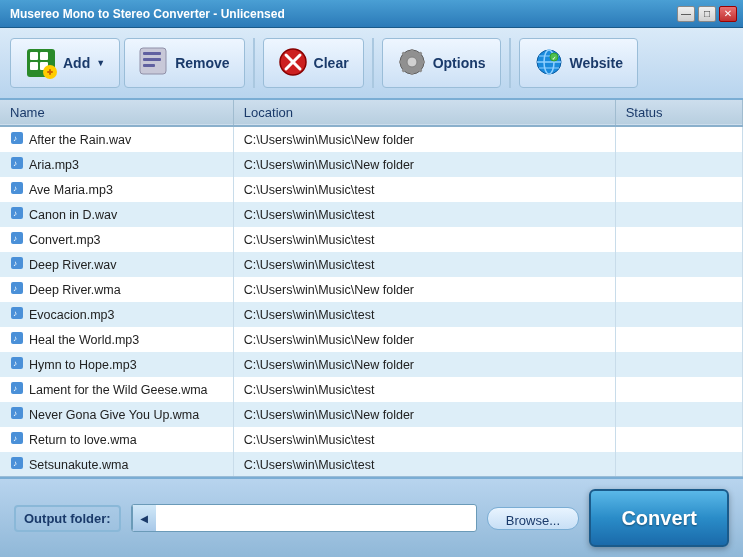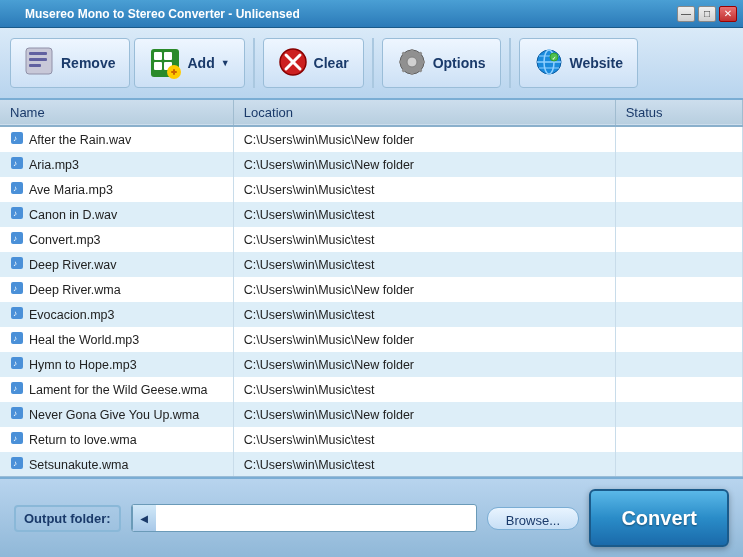--- a/index.html
+++ b/index.html
@@ -12,21 +12,21 @@
       overflow: hidden;
     }
 
     
     .title-bar {
       background: linear-gradient(to bottom, #4a9fd4 0%, #2b7ab8 100%);
       height: 28px;
       display: flex;
       align-items: center;
       justify-content: space-between;
-      padding: 0 6px 0 25px;
+      padding: 0 6px 0 10px;
       border-bottom: 1px solid #1a5a8a;
       text-align: center;
     }
     .title-bar-text {
       color: white;
       font-size: 12px;
       font-weight: bold;
     }
     .title-bar-buttons {
       display: flex;
@@ -232,48 +232,48 @@
   <div class="title-bar-buttons">
     <div class="title-btn">—</div>
     <div class="title-btn">□</div>
     <div class="title-btn close-btn">✕</div>
   </div>
 </div>
 
 <div class="toolbar">
 
   <div class="toolbar-btn">
+    <span class="icon-add">
+      <svg viewBox="0 0 32 32" xmlns="http://www.w3.org/2000/svg">
+
+        <rect x="2" y="2" width="28" height="28" rx="3" fill="#2a8a2a"></rect>
+        <rect x="5" y="5" width="8" height="8" fill="white" rx="1"></rect>
+        <rect x="15" y="5" width="8" height="8" fill="white" rx="1"></rect>
+        <rect x="5" y="15" width="8" height="8" fill="white" rx="1"></rect>
+        <rect x="15" y="15" width="8" height="8" fill="white" rx="1"></rect>
+
+        <circle cx="25" cy="25" r="7" fill="#ffcc00"></circle>
+        <rect x="22" y="24" width="6" height="2" fill="#cc6600" rx="1"></rect>
+        <rect x="24" y="22" width="2" height="6" fill="#cc6600" rx="1"></rect>
+      </svg>
+    </span>
+    <span class="toolbar-btn-label">Add</span>
+    <span class="add-arrow">▼</span>
+  </div>
+
+  <div class="toolbar-btn">
     <span class="icon-remove">
       <svg viewBox="0 0 30 30" xmlns="http://www.w3.org/2000/svg">
         <rect x="1" y="1" width="26" height="26" rx="3" fill="#c8c8d8" stroke="#9090a8" stroke-width="1"></rect>
         <rect x="4" y="5" width="18" height="3" fill="#6060a0" rx="1"></rect>
         <rect x="4" y="11" width="18" height="3" fill="#6060a0" rx="1"></rect>
         <rect x="4" y="17" width="12" height="3" fill="#6060a0" rx="1"></rect>
       </svg>
     </span>
     <span class="toolbar-btn-label">Remove</span>
-  </div>
-
-  <div class="toolbar-btn">
-    <span class="icon-add">
-      <svg viewBox="0 0 32 32" xmlns="http://www.w3.org/2000/svg">
-
-        <rect x="2" y="2" width="28" height="28" rx="3" fill="#2a8a2a"></rect>
-        <rect x="5" y="5" width="8" height="8" fill="white" rx="1"></rect>
-        <rect x="15" y="5" width="8" height="8" fill="white" rx="1"></rect>
-        <rect x="5" y="15" width="8" height="8" fill="white" rx="1"></rect>
-        <rect x="15" y="15" width="8" height="8" fill="white" rx="1"></rect>
-
-        <circle cx="25" cy="25" r="7" fill="#ffcc00"></circle>
-        <rect x="22" y="24" width="6" height="2" fill="#cc6600" rx="1"></rect>
-        <rect x="24" y="22" width="2" height="6" fill="#cc6600" rx="1"></rect>
-      </svg>
-    </span>
-    <span class="toolbar-btn-label">Add</span>
-    <span class="add-arrow">▼</span>
   </div>
 
   <div class="toolbar-separator"></div>
 
   <div class="toolbar-btn">
     <span class="icon-clear">
       <svg viewBox="0 0 30 30" xmlns="http://www.w3.org/2000/svg">
         <circle cx="15" cy="15" r="13" fill="#cc2020" stroke="#880000" stroke-width="1.5"></circle>
         <line x1="8" y1="8" x2="22" y2="22" stroke="white" stroke-width="3" stroke-linecap="round"></line>
         <line x1="22" y1="8" x2="8" y2="22" stroke="white" stroke-width="3" stroke-linecap="round"></line>

